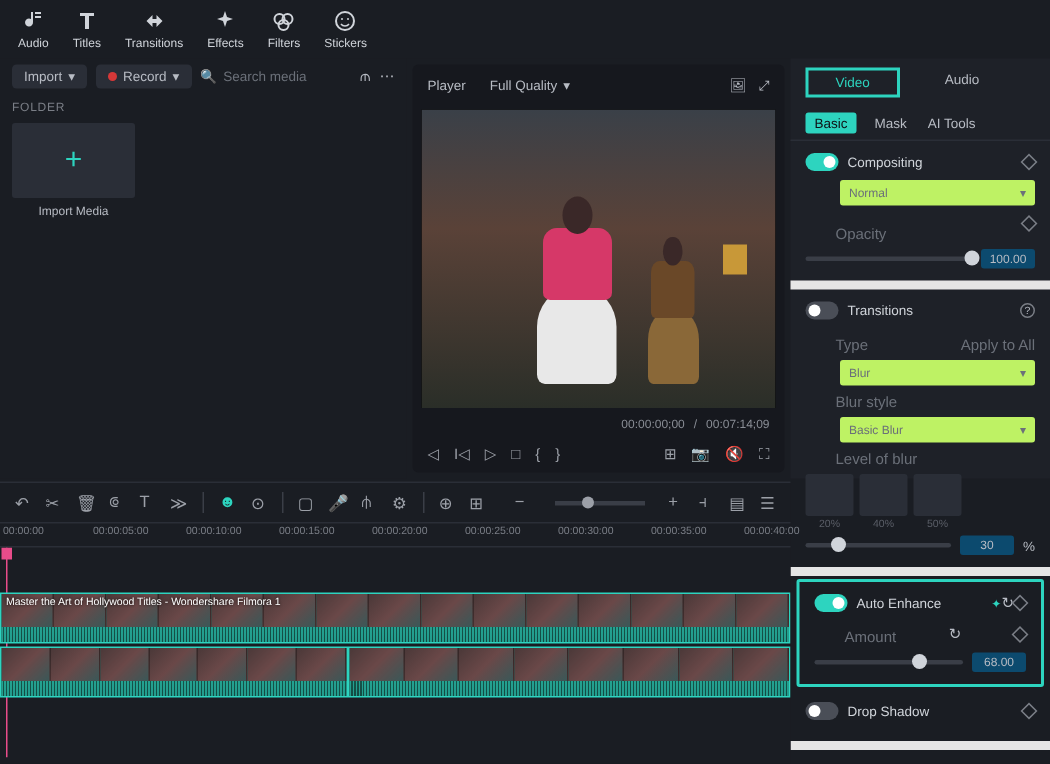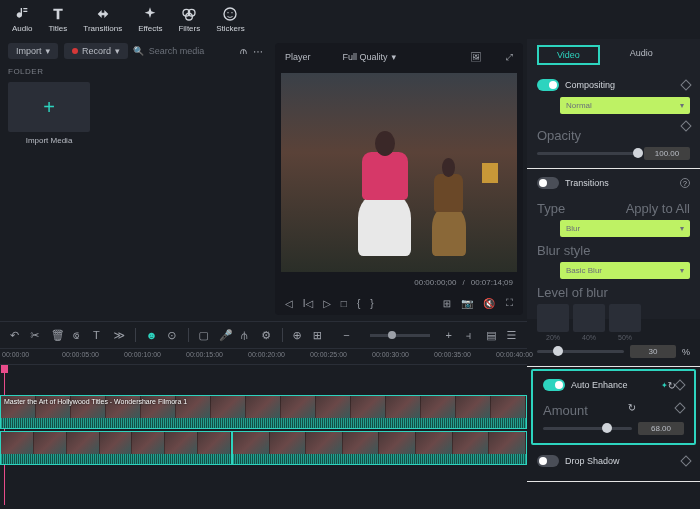--- a/index.html
+++ b/index.html
@@ -14,47 +14,47 @@
 .rec-dot { width:6px; height:6px; background:#d63838; border-radius:50%; }
 .search-box { display:flex; align-items:center; gap:4px; color:#6b7079; font-size:9px; flex:1; }
 .folder-label { font-size:8px; color:#7a7e86; margin-bottom:6px; letter-spacing:0.5px; }
 .media-grid { display:flex; gap:10px; }
 .media-item { width:82px; text-align:center; }
 .media-thumb { width:82px; height:50px; background:#2a2e37; border-radius:2px; margin-bottom:4px; position:relative; overflow:hidden; }
 .media-thumb.selected { outline:2px solid #2dd4bf; }
 .plus { font-size:20px; color:#2dd4bf; position:absolute; top:50%; left:50%; transform:translate(-50%,-50%); }
 .media-caption { font-size:8px; color:#b8bcc4; white-space:nowrap; overflow:hidden; text-overflow:ellipsis; }
 .preview-panel { width:250px; background:#16181e; border-radius:4px; margin:4px; display:flex; flex-direction:column; }
-.preview-header { display:flex; align-items:center; gap:24px; padding:6px 10px; font-size:9px; }
+.preview-header { display:flex; align-items:center; gap:8px; padding:6px 10px; font-size:9px; }
 .preview-viewport { flex:1; background:#000; margin:2px 6px; position:relative; overflow:hidden; }
 .preview-timebar { display:flex; justify-content:flex-end; gap:6px; padding:4px 10px; font-size:8px; color:#8a8e96; align-items:center; }
 .preview-btns { display:flex; align-items:center; gap:10px; padding:6px 10px; justify-content:center; }
 .preview-btns span, .preview-btns svg { color:#9ca0a8; cursor:pointer; font-size:10px; }
 .right-panel { width:173px; background:#1e2128; display:flex; flex-direction:column; font-size:9px; }
 .right-tabs { display:flex; gap:12px; padding:6px 10px; }
 .right-tab { padding:3px 18px; cursor:pointer; font-size:9px; }
 .right-tab.active { border:2px solid #2dd4bf; color:#2dd4bf; }
 .sub-tabs { display:flex; gap:10px; padding:4px 10px; border-bottom:1px solid #2a2e37; }
 .sub-tab { padding:2px 2px; cursor:pointer; font-size:9px; }
 .sub-tab.active { background:#2dd4bf; color:#0f1115; border-radius:2px; padding:2px 6px; }
-.prop-section { padding:8px 10px; border-bottom:1px solid #e5e5e5; }
+.prop-section { padding:8px 10px; border-bottom:6px solid #e5e5e5; }
 .prop-section.hl { border:2px solid #2dd4bf; margin:2px 4px; border-radius:2px; }
 .prop-header { display:flex; align-items:center; justify-content:space-between; margin-bottom:6px; }
 .toggle { width:22px; height:12px; background:#2dd4bf; border-radius:6px; position:relative; cursor:pointer; }
 .toggle.off { background:#4a4e57; }
 .toggle::after { content:''; width:8px; height:8px; background:#fff; border-radius:50%; position:absolute; top:2px; right:2px; }
 .toggle.off::after { left:2px; right:auto; }
 .prop-label { font-size:9px; color:#d0d4da; margin-left:6px; flex:1; }
 .diamond { width:8px; height:8px; border:1px solid #7a7e86; transform:rotate(45deg); cursor:pointer; }
 .slider-row { display:flex; align-items:center; gap:6px; margin-top:4px; }
 .slider { flex:1; height:3px; background:#3a3e47; position:relative; border-radius:2px; }
 .slider-thumb { width:10px; height:10px; background:#d0d4da; border-radius:50%; position:absolute; top:-4px; cursor:pointer; }
-.slider-val { width:46px; background:#404040; padding:2px 4px; text-align:center; font-size:8px; border-radius:2px; }
+.slider-val { width:36px; background:#0c4a6e; padding:2px 4px; text-align:center; font-size:8px; border-radius:2px; }
 .select-box { background:#bef264; padding:4px 6px; border-radius:2px; font-size:8px; color:#6b7079; display:flex; justify-content:space-between; align-items:flex-end; margin-top:4px;margin-left:23px; }
-.sub-label { font-size:13px; color:#6b7079; margin-top:6px; }
+.sub-label { font-size:10px; color:#6b7079; margin-top:6px;margin-left:20px; }
 .blur-swatches { display:flex; gap:4px; margin-top:4px; }
 .swatch { width:32px; height:28px; background:#2a2e37; border-radius:2px; }
 .swatch-labels { display:flex; gap:4px; font-size:7px; color:#5a5e67; margin-top:2px; }
 .swatch-labels span { width:32px; text-align:center; }
 .footer-btns { display:flex; gap:6px; padding:6px 10px; justify-content:flex-end; }
 .btn { background:#2a2e37; padding:4px 10px; border-radius:3px; font-size:8px; cursor:pointer; position:relative; }
 .badge { position:absolute; top:-5px; right:-3px; background:#e84c8a; font-size:6px; padding:1px 3px; border-radius:2px; color:#fff; }
 .timeline { position:absolute; left:0; bottom:0; width:527px; height:188px; background:#1a1d23; }
 .tl-toolbar { display:flex; align-items:center; gap:10px; padding:6px 10px; border-top:1px solid #2a2e37; border-bottom:1px solid #2a2e37; }
 .tl-toolbar svg, .tl-toolbar span { width:12px; height:12px; fill:#9ca0a8; color:#9ca0a8; cursor:pointer; font-size:11px; }
@@ -202,20 +202,25 @@
       <span>⛶</span>
     </div>
   </div>
 
   <div class="right-panel">
     <div class="right-tabs">
       <div class="right-tab active">Video</div>
       <div class="right-tab">Audio</div>
       <div class="right-tab">Color</div>
     </div>
+    <div class="sub-tabs">
+      <div class="sub-tab active">Basic</div>
+      <div class="sub-tab">Mask</div>
+      <div class="sub-tab">AI Tools</div>
+    </div>
 
     <div class="prop-section">
       <div class="prop-header">
         <div class="toggle"></div>
         <span class="prop-label">Compositing</span>
         <div class="diamond"></div>
       </div>
       <div class="select-box">
           <span>Normal</span>
           <span>▾</span>

